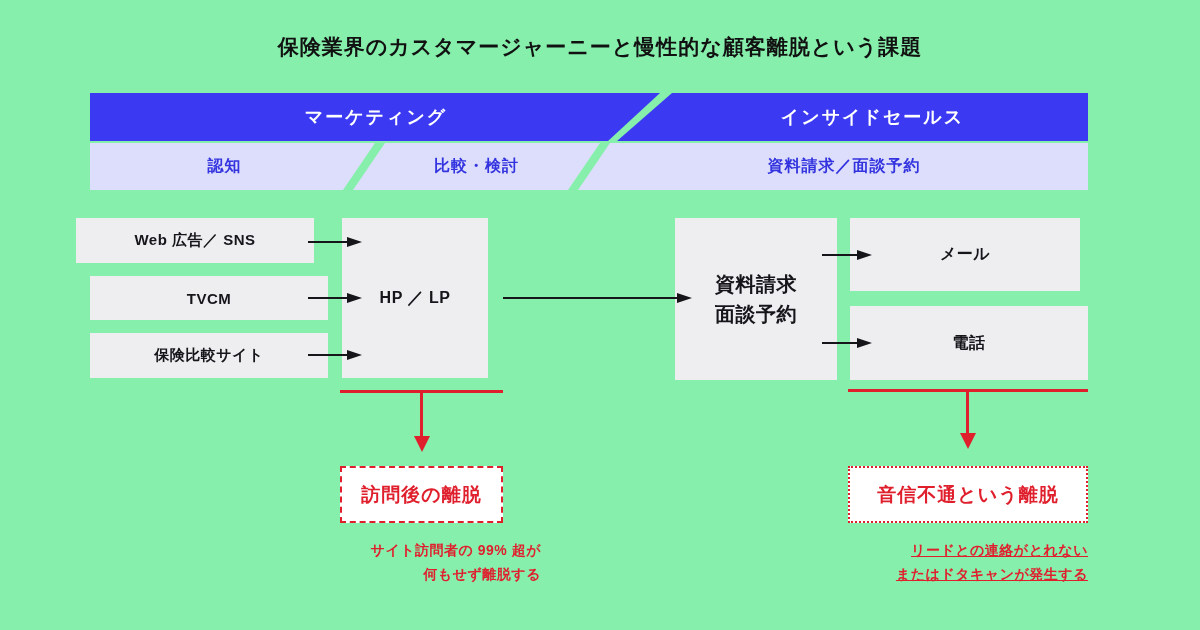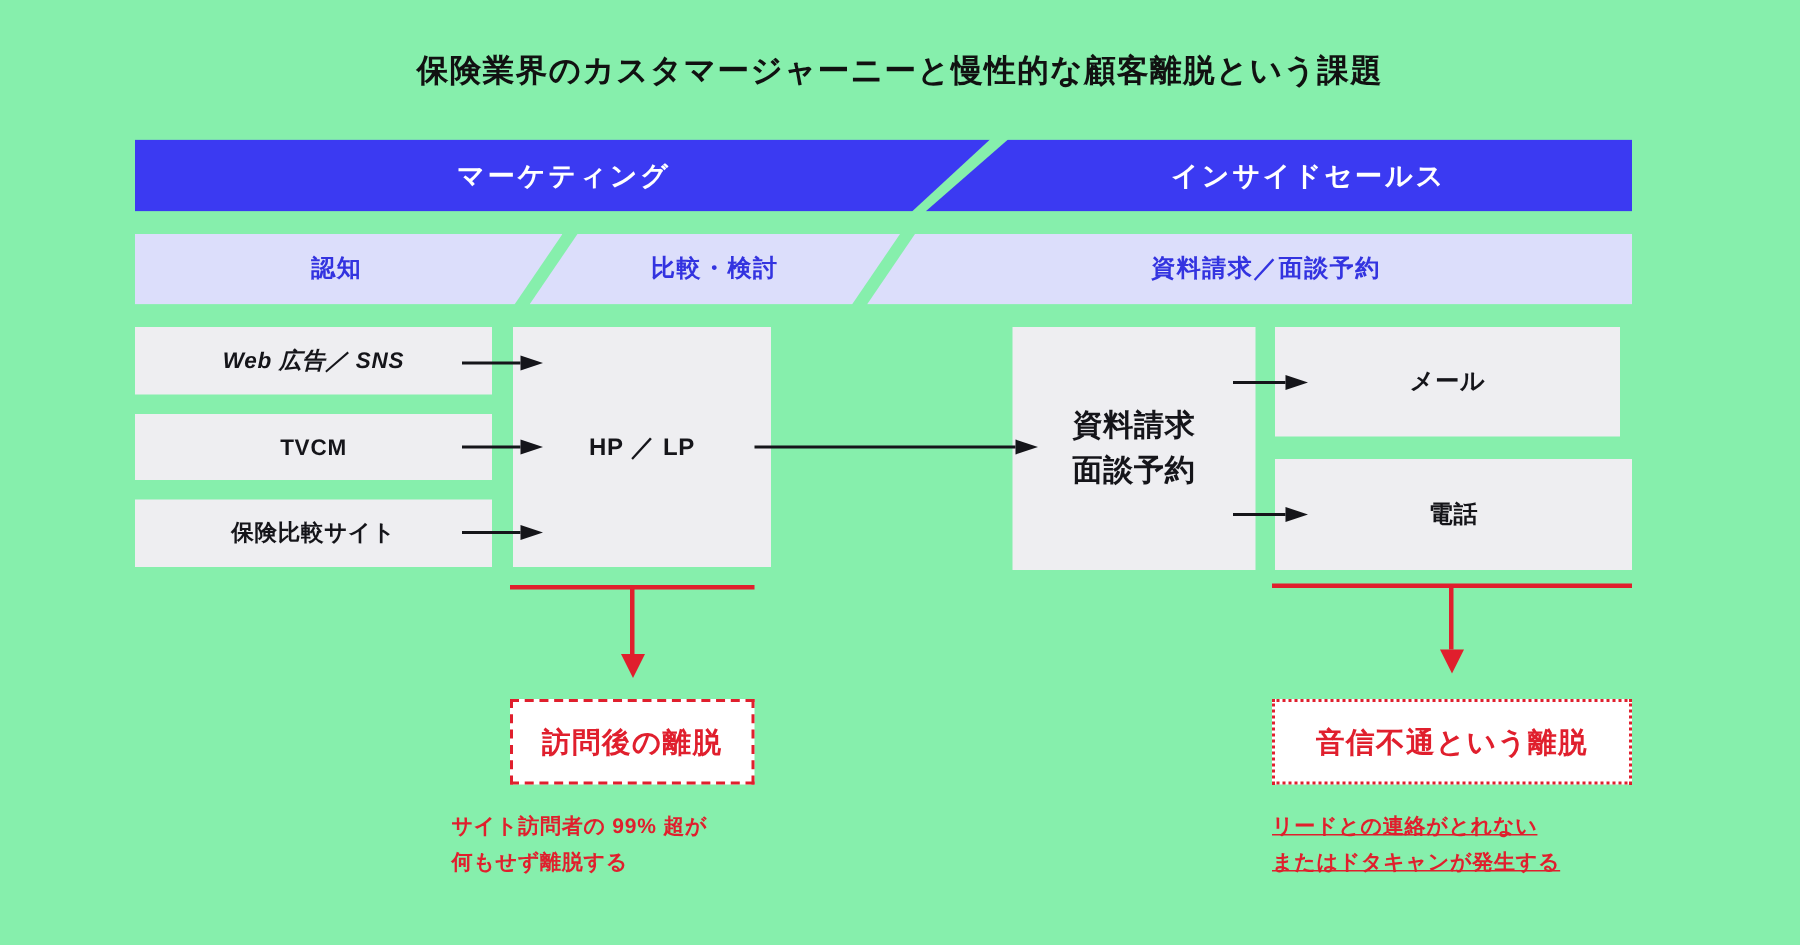--- a/index.html
+++ b/index.html
@@ -17,42 +17,42 @@
     position:relative;width:1200px;height:630px;background:#86efac;overflow:hidden;
     font-family:"Liberation Sans","DejaVu Sans",sans-serif;
   }
   .title{
     position:absolute;top:33px;left:0;width:100%;text-align:center;
     font-size:21px;font-weight:bold;color:var(--title-text);letter-spacing:1px;
   }
   
   .band{position:absolute;left:90px;width:998px;}
   .band-top{top:93px;height:48px;}
-  .band-sub{top:156px;height:47px;padding-left:19px;}
+  .band-sub{top:143px;height:47px;padding-left:19px;}
   .seg{
     position:absolute;top:0;height:100%;
     display:flex;align-items:center;justify-content:center;
   }
   .band-top .seg{background:var(--phase-band);color:#ffffff;font-size:18px;font-weight:bold;letter-spacing:2px;}
   .band-sub .seg{background:var(--stage-band);color:var(--stage-text);font-size:16px;font-weight:bold;letter-spacing:1px;}
   .seg-marketing{left:0;width:570px;clip-path:polygon(0 0,100% 0,calc(100% - 52px) 100%,0 100%);padding-right:26px;padding-left:28px;}
   .seg-inside{left:527px;width:471px;clip-path:polygon(55px 0,100% 0,100% 100%,0 100%);padding-left:40px;}
   .seg-aware{left:0;width:285px;clip-path:polygon(0 0,100% 0,calc(100% - 32px) 100%,0 100%);padding-right:16px;}
   .seg-compare{left:263px;width:247px;clip-path:polygon(32px 0,100% 0,calc(100% - 32px) 100%,0 100%);}
   .seg-request{left:488px;width:510px;clip-path:polygon(32px 0,100% 0,100% 100%,0 100%);padding-left:22px;}
   
   .gbox{
     position:absolute;background:var(--box-bg);color:var(--box-text);
     display:flex;align-items:center;justify-content:center;
     font-size:15px;font-weight:bold;letter-spacing:0.5px;text-align:center;
   }
-  .box-web{left:90px;top:218px;width:238px;height:45px;font-style:italic;}
+  .box-web{left:76px;top:218px;width:238px;height:45px;}
   .box-tvcm{left:90px;top:276px;width:238px;height:44px;}
   .box-hikaku{left:90px;top:333px;width:238px;height:45px;}
-  .box-hplp{left:342px;top:218px;width:172px;height:160px;font-size:16px;}
+  .box-hplp{left:342px;top:218px;width:146px;height:160px;font-size:16px;}
   .box-request{left:675px;top:218px;width:162px;height:162px;font-size:20px;flex-direction:column;line-height:30px;}
   .box-mail{left:850px;top:218px;width:230px;height:73px;font-size:16px;}
   .box-phone{left:850px;top:306px;width:238px;height:74px;font-size:16px;}
   
   .harrow{position:absolute;height:12px;display:flex;align-items:center;}
   .harrow .shaft{flex:1;height:2px;background:#15151A;}
   .harrow .head{width:0;height:0;border-left:15px solid #15151A;border-top:5px solid transparent;border-bottom:5px solid transparent;}
   .a-web{left:308px;top:236px;width:54px;}
   .a-tvcm{left:308px;top:292px;width:54px;}
   .a-hikaku{left:308px;top:349px;width:54px;}
@@ -71,21 +71,21 @@
   .vh-right{left:960px;top:433px;}
   .alert-box{
     position:absolute;border:2px dashed var(--alert-red);color:var(--alert-red);
     display:flex;align-items:center;justify-content:center;
     font-size:19px;font-weight:bold;letter-spacing:1px;background:#ffffff;
   }
   .ab-left{left:340px;top:466px;width:163px;height:57px;}
   .ab-right{left:848px;top:466px;width:240px;height:57px;border-style:dotted;}
   .caption{
     position:absolute;color:var(--alert-red);font-size:14px;font-weight:bold;
-    text-align:left;line-height:24px;letter-spacing:0.5px;
+    text-align:right;line-height:24px;letter-spacing:0.5px;
   }
   .cap-left{left:301px;top:538px;width:240px;}
   .cap-right{left:848px;top:538px;width:240px;text-decoration:underline;}
 </style>
 </head>
 <body>
 
 <div class="stage">
 
   <div class="title">保険業界のカスタマージャーニーと慢性的な顧客離脱という課題</div>

